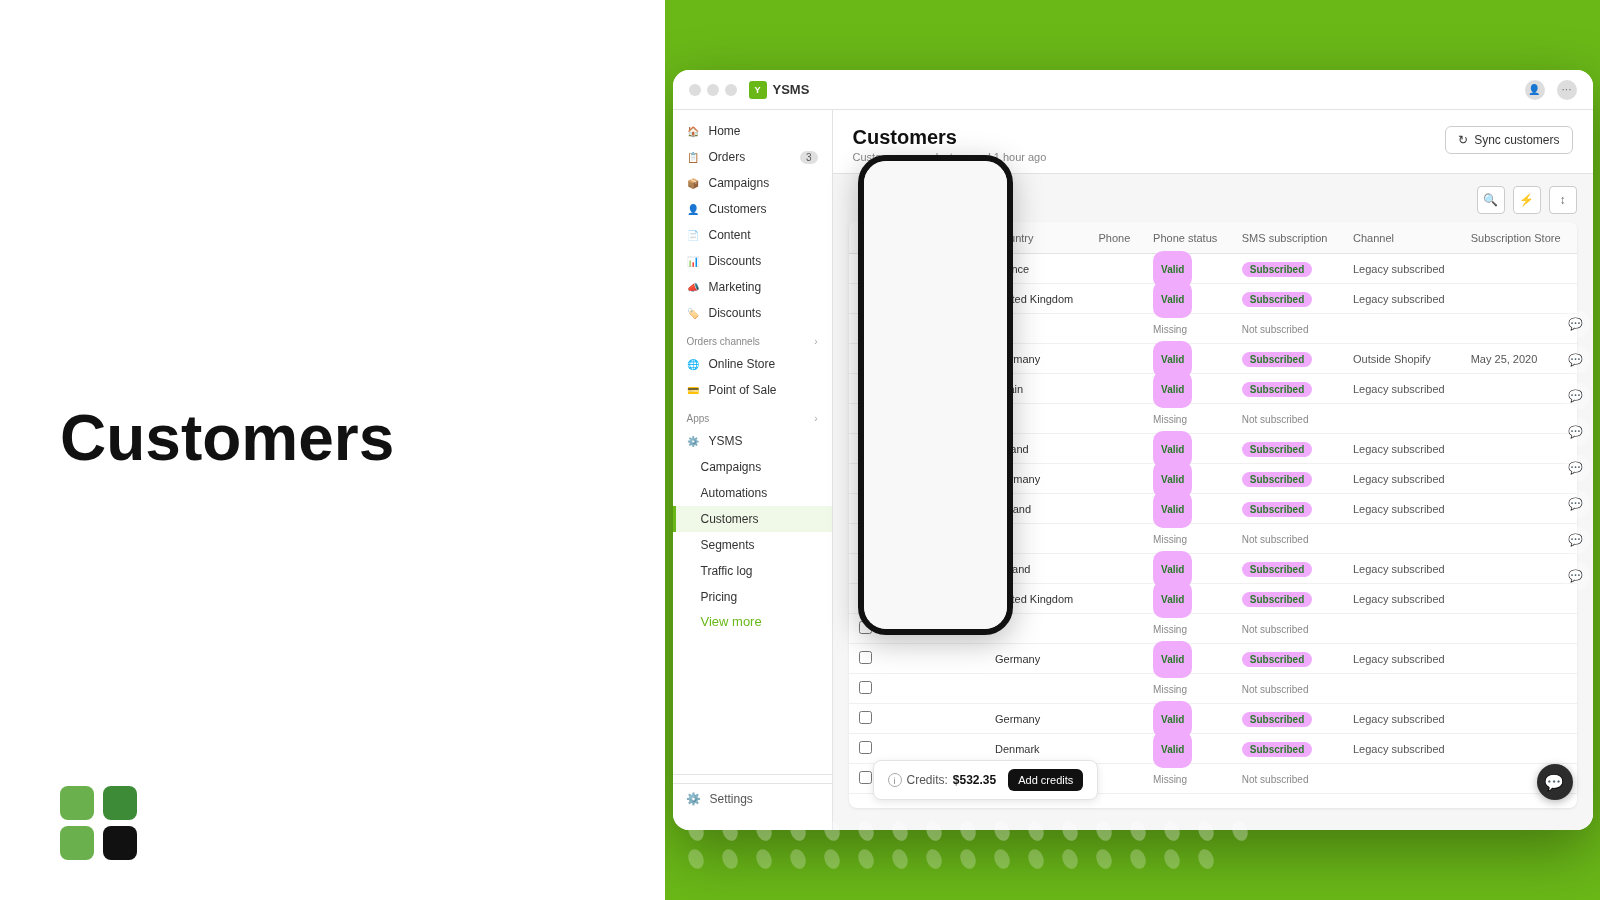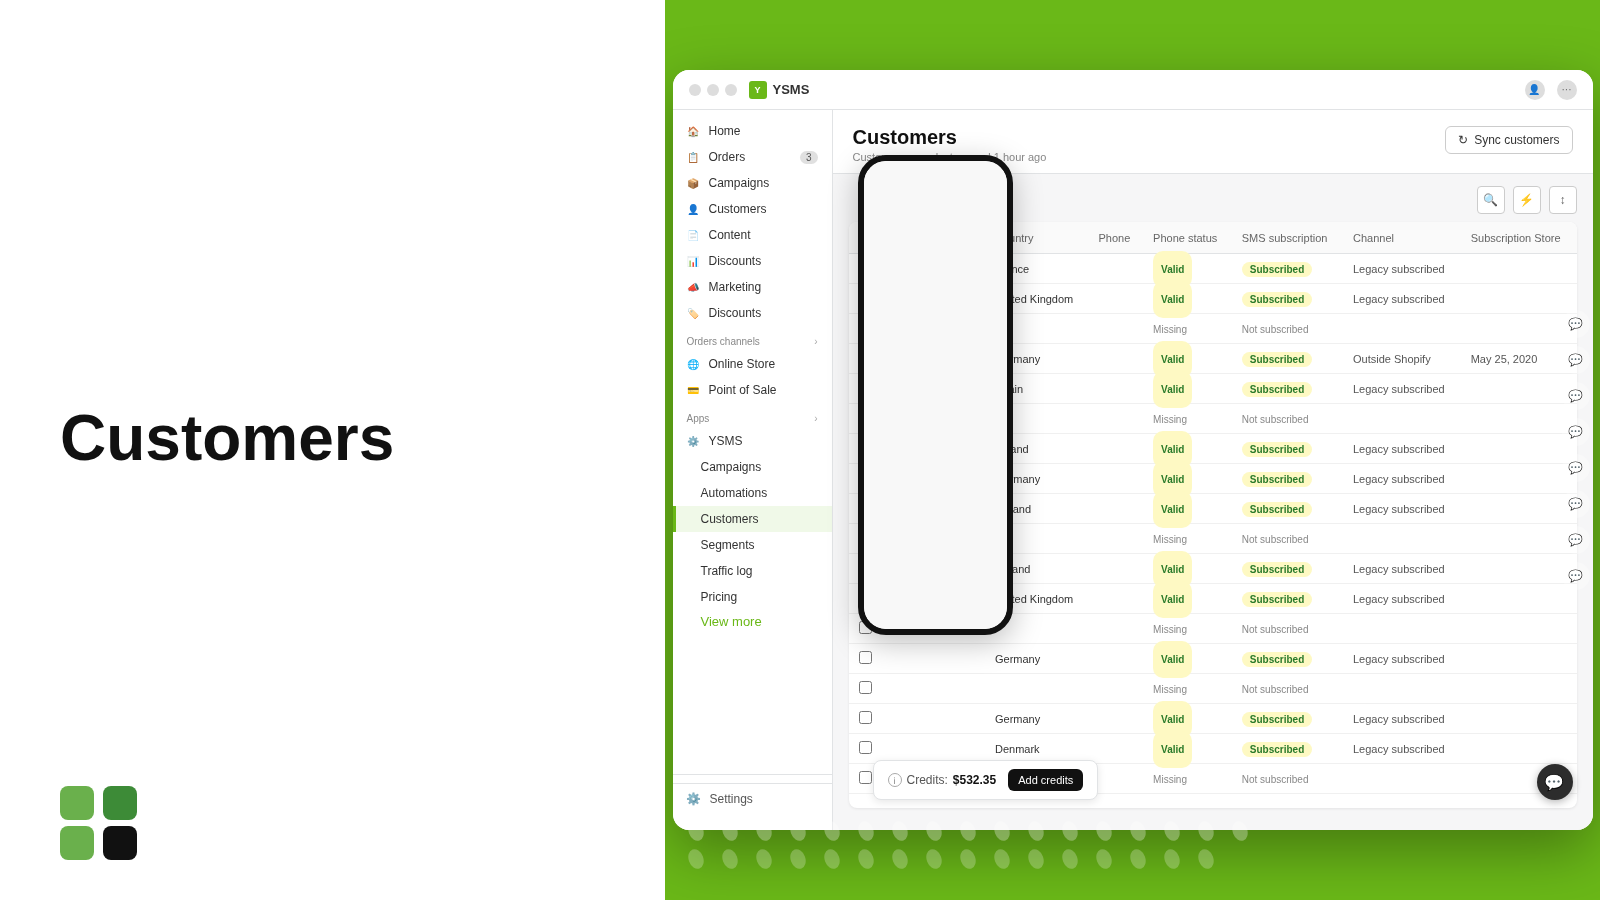--- a/index.html
+++ b/index.html
@@ -372,41 +372,41 @@
     }
     .phone-screen {
       width: 100%;
       height: 100%;
       background: #f8f8f8;
       border-radius: 22px;
     }
 
     
     .badge-valid {
-      background: #fef9c3;
+      background: #f0abfc;
       color: #2a7a2a;
       border-radius: 10px;
       padding: 13px 8px;
       font-size: 10px;
       font-weight: 600;
     }
     .badge-invalid {
       background: #fff0cc;
       color: #b8860b;
       border-radius: 10px;
       padding: 2px 8px;
       font-size: 10px;
       font-weight: 600;
     }
     .badge-missing {
       color: #888;
       font-size: 10px;
     }
     .badge-subscribed {
-      background: #fef9c3;
+      background: #f0abfc;
       color: #2a7a2a;
       border-radius: 10px;
       padding: 2px 8px;
       font-size: 10px;
       font-weight: 600;
     }
     .badge-not-subscribed {
       color: #888;
       font-size: 10px;
     }

